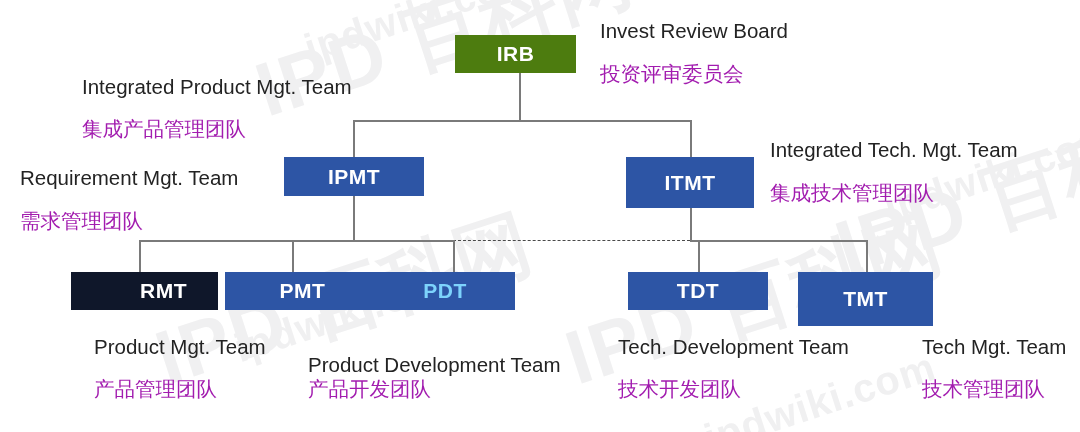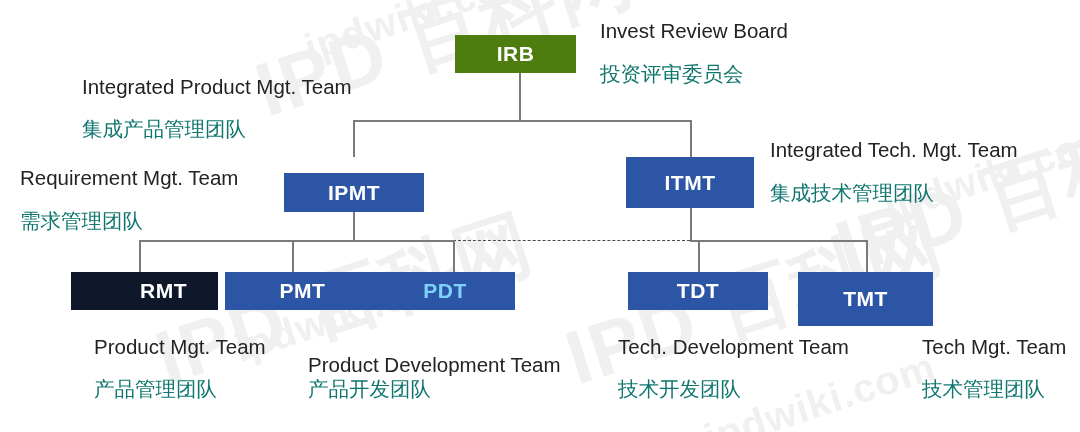--- a/index.html
+++ b/index.html
@@ -59,21 +59,21 @@
   }
 
   
   .label {
     position: absolute;
     color: #232323;
     white-space: nowrap;
     z-index: 2;
   }
   .label.en { font-size: 20.5px; }
-  .label.cn { font-size: 20.5px; color: #0f766e; }
+  .label.cn { font-size: 20.5px; color: #a21caf; }
 </style>
 </head>
 <body>
 
 <div id="canvas">
   <div id="watermark-layer">
       <div class="wm wm-b" style="left: 300px; top: -10px; transform: rotate(-18deg);">ipdwiki.com</div>
       <div class="wm wm-a" style="left: 250px; top: -18px; transform: rotate(-18deg);">IPD 百科网</div>
       <div class="wm wm-b" style="left: 880px; top: 150px; transform: rotate(-18deg);">ipdwiki.com</div>
       <div class="wm wm-a" style="left: 830px; top: 140px; transform: rotate(-18deg);">IPD 百科网</div>
@@ -111,21 +111,21 @@
       <div class="label cn" style="left: 94px; top: 375px;">产品管理团队</div>
       <div class="label en" style="left: 308px; top: 335px; margin-top: 18px;">Product Development Team</div>
       <div class="label cn" style="left: 308px; top: 375px;">产品开发团队</div>
       <div class="label en" style="left: 618px; top: 335px;">Tech. Development Team</div>
       <div class="label cn" style="left: 618px; top: 375px;">技术开发团队</div>
       <div class="label en" style="left: 922px; top: 335px;">Tech Mgt. Team</div>
       <div class="label cn" style="left: 922px; top: 375px;">技术管理团队</div>
     </div>
   <div id="node-layer">
       <div class="node" style="left: 455px; top: 35px; width: 121px; height: 38px; font-size: 21px; background: #4d7c0f; color: rgb(255, 255, 255);">IRB</div>
-      <div class="node" style="left: 284px; top: 157px; width: 140px; height: 39px; font-size: 21px; background: rgb(45, 85, 165); color: rgb(255, 255, 255); margin-top: 16px;">IPMT</div>
+      <div class="node" style="left: 284px; top: 157px; width: 140px; height: 39px; font-size: 21px; background: rgb(45, 85, 165); color: rgb(255, 255, 255);">IPMT</div>
       <div class="node" style="left: 626px; top: 157px; width: 128px; height: 51px; font-size: 21px; background: rgb(45, 85, 165); color: rgb(255, 255, 255);">ITMT</div>
       <div class="node" style="left: 71px; top: 272px; width: 147px; height: 38px; font-size: 21px; background: #0f172a; color: rgb(255, 255, 255); padding-left: 38px;">RMT</div>
       <div class="node" style="left: 225px; top: 272px; width: 155px; height: 38px; font-size: 21px; background: rgb(45, 85, 165); color: rgb(255, 255, 255);">PMT</div>
       <div class="node" style="left: 375px; top: 272px; width: 140px; height: 38px; font-size: 21px; background: rgb(45, 85, 165); color: #7dd3fc;">PDT</div>
       <div class="node" style="left: 628px; top: 272px; width: 140px; height: 38px; font-size: 21px; background: rgb(45, 85, 165); color: rgb(255, 255, 255);">TDT</div>
       <div class="node" style="left: 798px; top: 272px; width: 135px; height: 54px; font-size: 21px; background: rgb(45, 85, 165); color: rgb(255, 255, 255);">TMT</div>
     </div>
 </div>
 
 </body></html>

